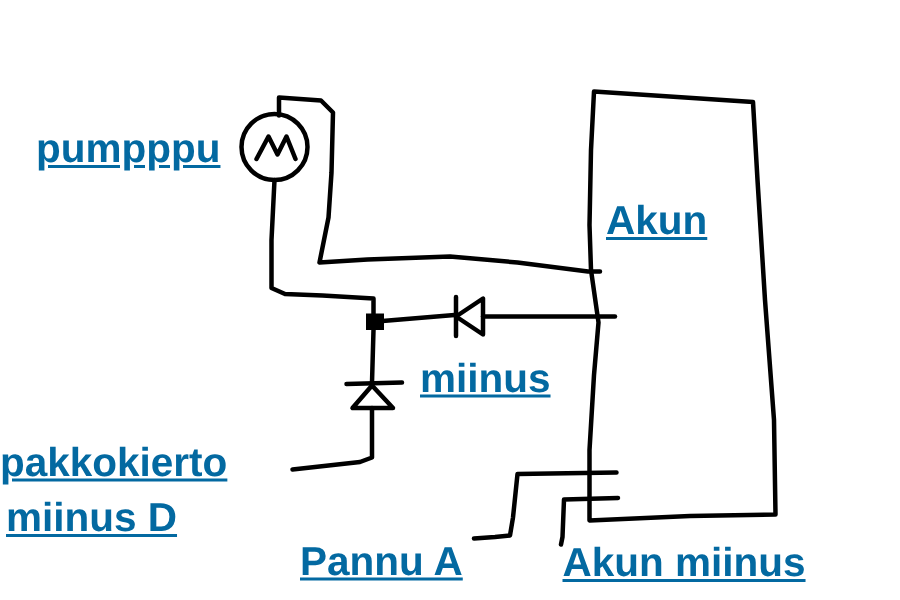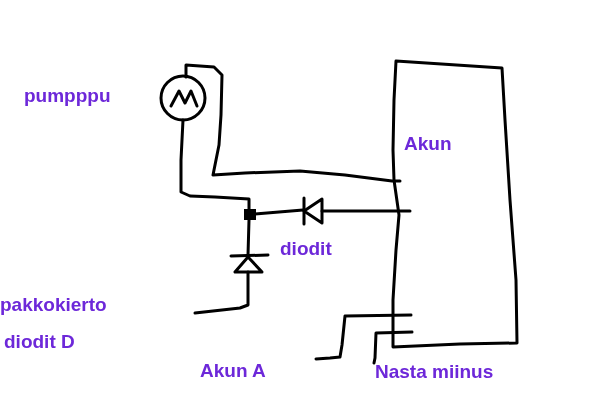--- a/index.html
+++ b/index.html
@@ -25,24 +25,25 @@
       fill: none;
       stroke: #000000;
       stroke-width: 3;
       stroke-linejoin: round;
       stroke-linecap: round;
     }
     .label {
       position: absolute;
       font-family: "Liberation Sans", sans-serif;
       font-weight: bold;
-      font-size: 19px;
-      color: #6d28d9;
+      font-size: 27px;
+      color: #0369a1;
       white-space: nowrap;
       line-height: 1;
+      text-decoration: underline;
     }
   </style>
 </head>
 <body>
 
 <svg id="diagram" viewBox="0 0 600 400" xmlns="http://www.w3.org/2000/svg">
 
   <path class="wire" d="M396,61 L502,68 L505,120 L510,200 L516,280 L517,343 L460,344 L393,347 L393,300 L396,250 L399,215 L394,180 L393,150 L394,100 Z"></path>
 
   <g>
@@ -74,17 +75,17 @@
 
   <path class="wire" d="M248,272 L248,305 L240,308 L195,313"></path>
 
   <path class="wire" d="M411,315 L345,316 L342,345 L340,357 L330,358 L316,359"></path>
 
   <path class="wire" d="M412,332 L376,333 L375,358 L374,363"></path>
 </svg>
 
 <div class="label" style="left:24px; top:86px;">pumpppu</div>
 <div class="label" style="left:404px; top:134px;">Akun</div>
-<div class="label" style="left:280px; top:239px;">diodit</div>
+<div class="label" style="left:280px; top:239px;">miinus</div>
 <div class="label" style="left:0; top:295px;">pakkokierto</div>
-<div class="label" style="left:4px; top:332px;">diodit D</div>
-<div class="label" style="left:200px; top:361px;">Akun A</div>
-<div class="label" style="left:375px; top:362px;">Nasta miinus</div>
+<div class="label" style="left:4px; top:332px;">miinus D</div>
+<div class="label" style="left:200px; top:361px;">Pannu A</div>
+<div class="label" style="left:375px; top:362px;">Akun miinus</div>
 
 </body></html>

